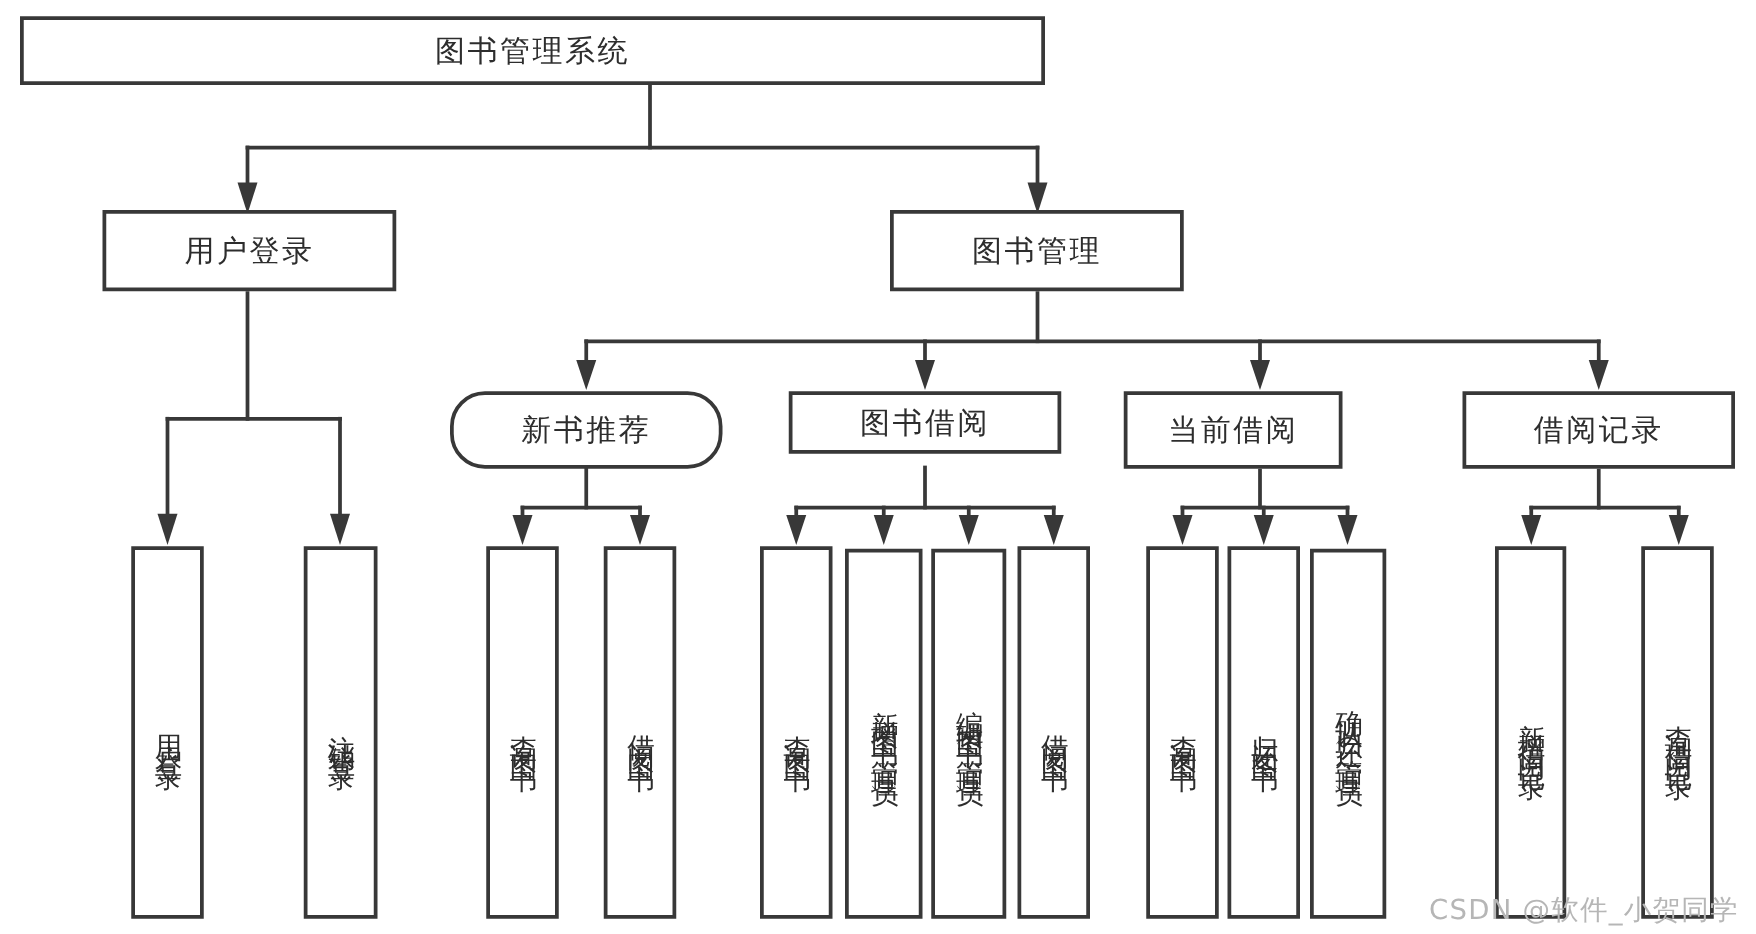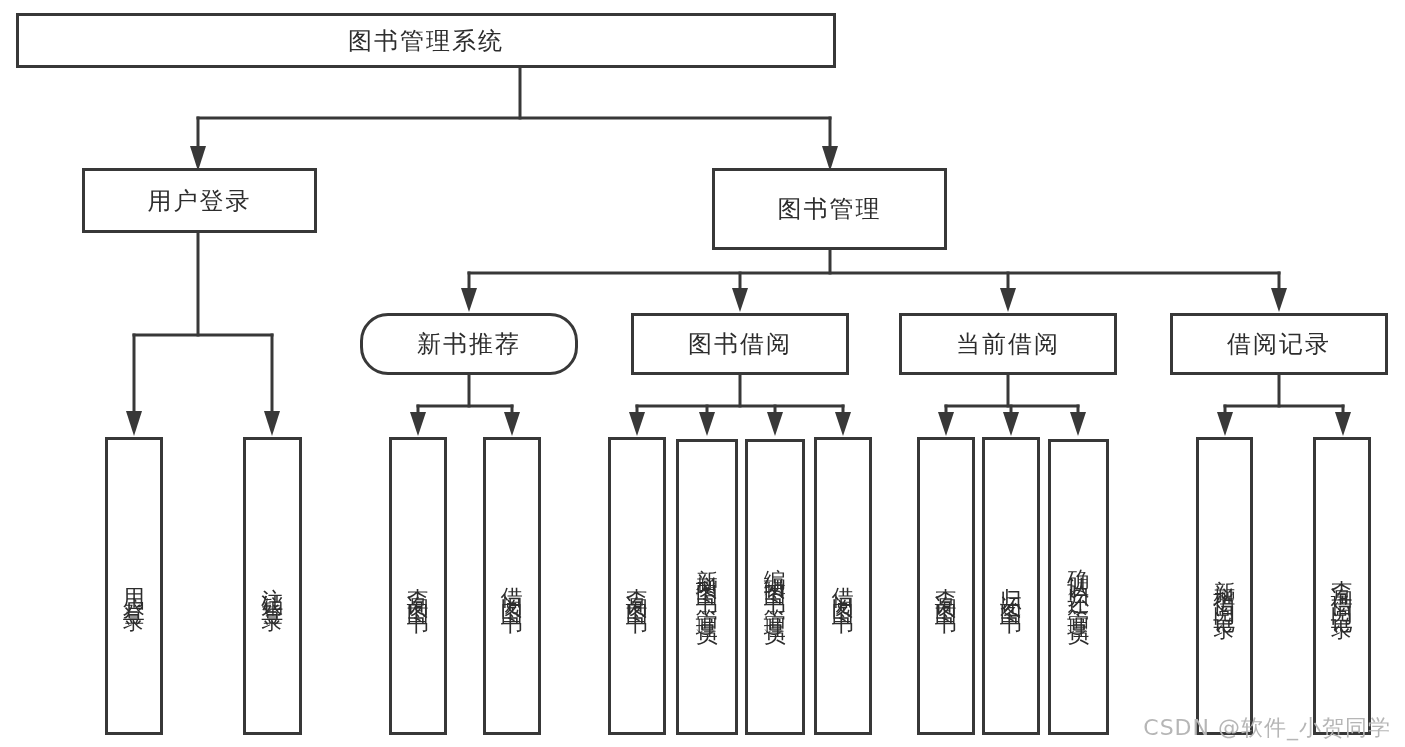--- a/index.html
+++ b/index.html
@@ -94,31 +94,31 @@
     <polygon class="head" points="1335,412 1351,412 1343,436"></polygon>
   </svg>
 
   <div class="box" style="left:16px;top:13px;width:820px;height:55px;">
     <span class="hlabel">图书管理系统</span>
   </div>
 
   <div class="box" style="left:82px;top:168px;width:235px;height:65px;">
     <span class="hlabel">用户登录</span>
   </div>
-  <div class="box" style="left:712px;top:168px;width:235px;height:82px;">
+  <div class="box" style="left:712px;top:168px;width:235px;height:65px;">
     <span class="hlabel">图书管理</span>
   </div>
 
   <div class="box" style="left:360px;top:313px;width:218px;height:62px;border-radius:28px;">
     <span class="hlabel">新书推荐</span>
   </div>
-  <div class="box" style="left:631px;top:313px;width:218px;height:62px;align-items:center;">
+  <div class="box" style="left:631px;top:313px;width:218px;height:50px;align-items:center;">
     <span class="hlabel">图书借阅</span>
   </div>
-  <div class="box" style="left:899px;top:313px;width:218px;height:62px;">
+  <div class="box" style="left:899px;top:313px;width:175px;height:62px;">
     <span class="hlabel">当前借阅</span>
   </div>
   <div class="box" style="left:1170px;top:313px;width:218px;height:62px;">
     <span class="hlabel">借阅记录</span>
   </div>
 
   <div class="box vbox" style="left:105px;top:437px;width:58px;height:298px;">
     <span class="vtxt">用户登录</span>
   </div>
   <div class="box vbox" style="left:243px;top:437px;width:59px;height:298px;">

